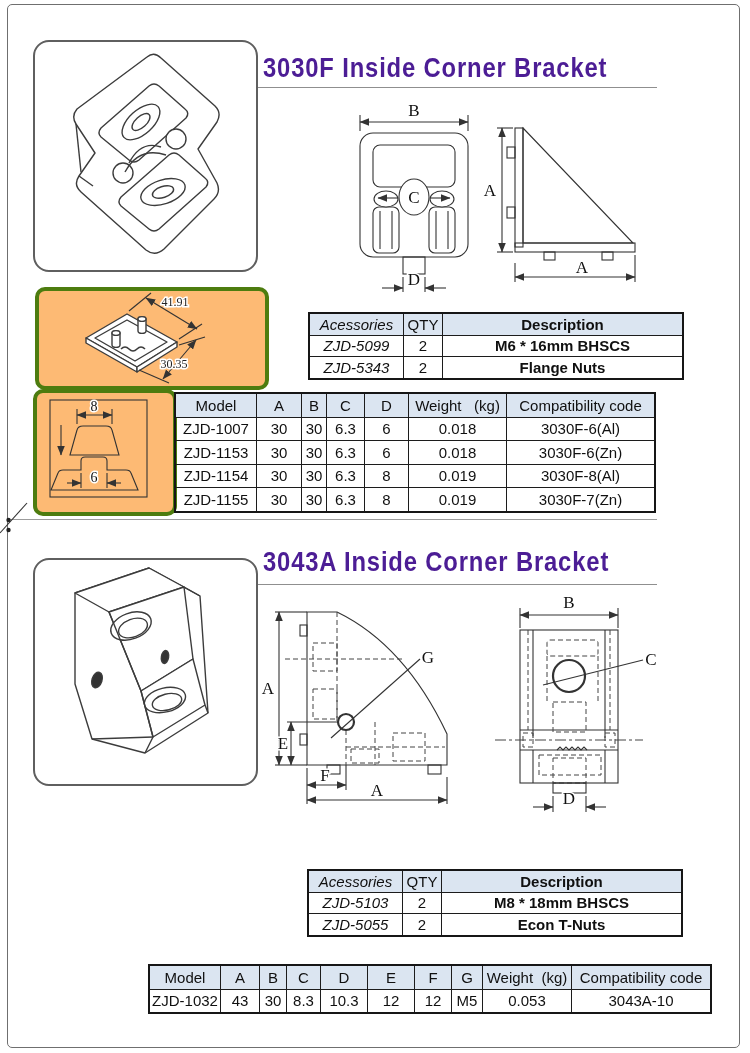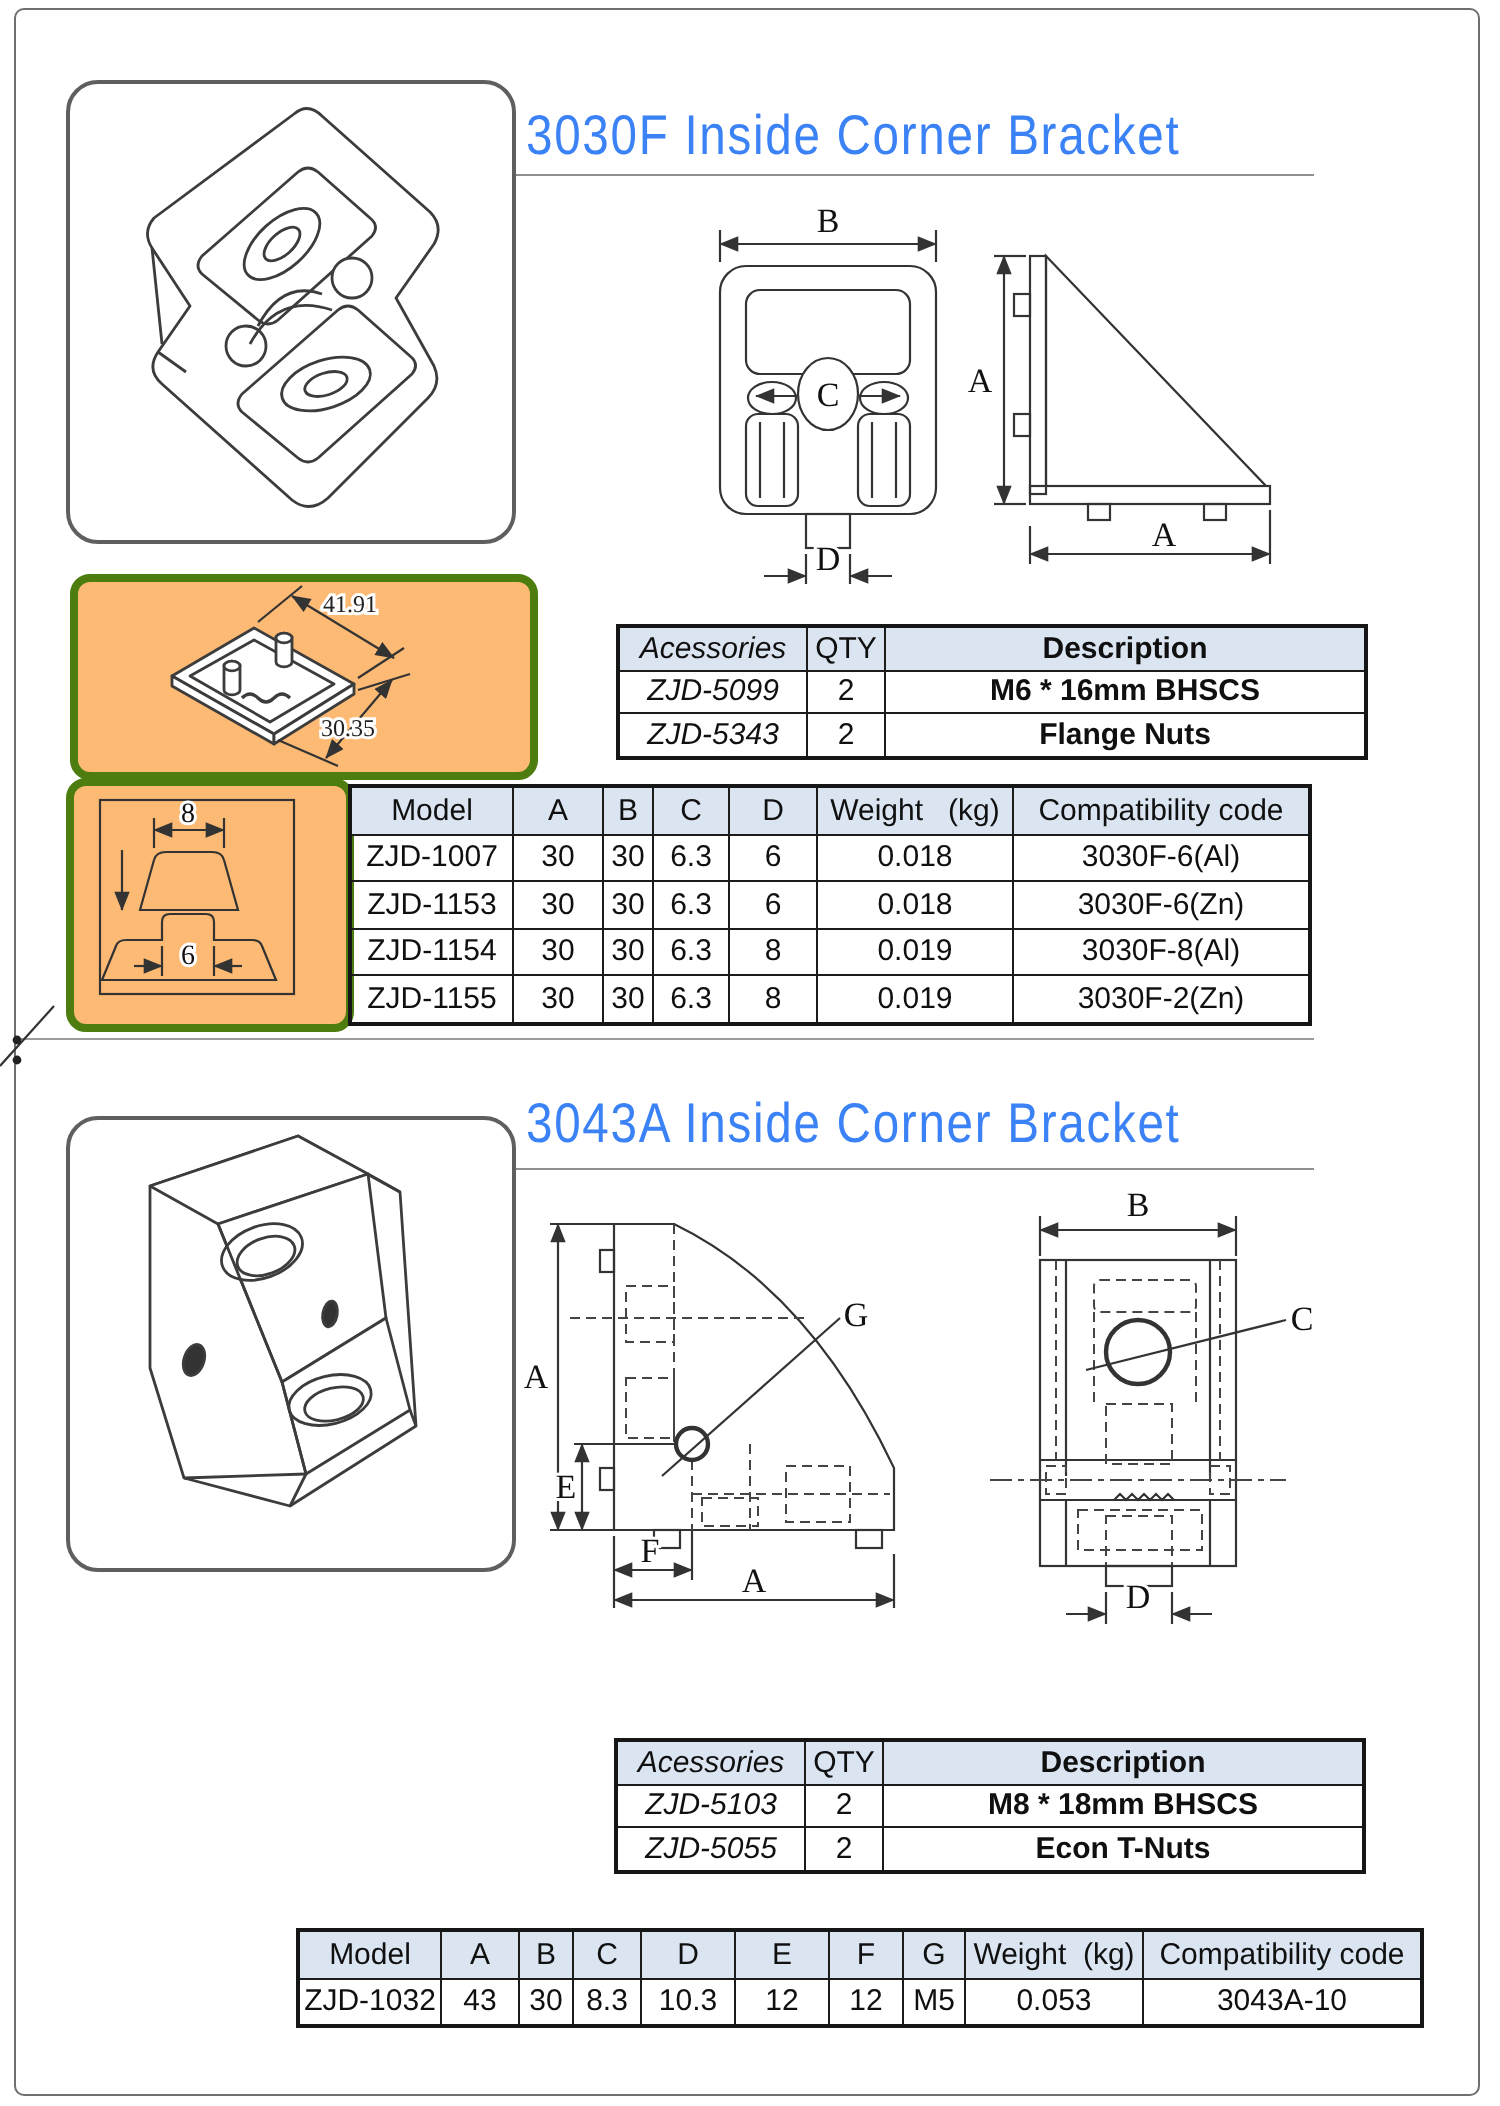--- a/index.html
+++ b/index.html
@@ -1,21 +1,21 @@
 <!DOCTYPE html>
 <html><head>
 <meta charset="utf-8">
 <style>
   html,body{margin:0;padding:0;background:#ffffff;}
   #page{position:relative;width:750px;height:1053px;background:#fff;
         font-family:"Liberation Sans",sans-serif;overflow:hidden;}
   .abs{position:absolute;}
   #page-frame{left:7px;top:4px;width:731px;height:1042px;border:1.5px solid #6f6f6f;border-radius:5px;}
   #section-divider{left:8px;top:519px;width:649px;height:0;border-top:1.5px solid #9c9c9c;}
-  .title{color:#3b82f6;font-weight:normal;font-size:28px;white-space:nowrap;}
+  .title{color:#4c1d95;font-weight:bold;font-size:28px;white-space:nowrap;}
   .title .inner{display:inline-block;transform:scaleX(0.85);transform-origin:left center;letter-spacing:1px;}
   .title-underline{height:0;border-top:1.5px solid #8f8f8f;}
   .box3d{border:2.5px solid #5f5f5f;border-radius:16px;background:#fff;}
   .boxthin{border:4px solid #4d7c0f;border-radius:10px;background:#fdba74;}
   table{border-collapse:collapse;table-layout:fixed;border:2px solid #161616;}
   th,td{border:1.4px solid #1c1c1c;text-align:center;padding:0;font-size:15px;color:#101010;
         overflow:hidden;white-space:pre;}
   th{background:#dbe5f1;font-weight:normal;}
   .acc th,.acc td{height:20.5px;}
   .mdl th,.mdl td{height:22.5px;}
@@ -240,21 +240,21 @@
             <td>0.019</td>
             <td>3030F-8(Al)</td>
           </tr>
           <tr>
             <td>ZJD-1155</td>
             <td>30</td>
             <td>30</td>
             <td>6.3</td>
             <td>8</td>
             <td>0.019</td>
-            <td>3030F-2(Zn)</td>
+            <td>3030F-7(Zn)</td>
           </tr>
         </tbody>
       </table>
     </div>
 
   <div class="abs title" style="left:263px;top:546px">
     <span class="inner">3043A Inside Corner Bracket</span>
   </div>
   <div class="abs title-underline" style="left:255px;top:584px;width:402px"></div>
 

